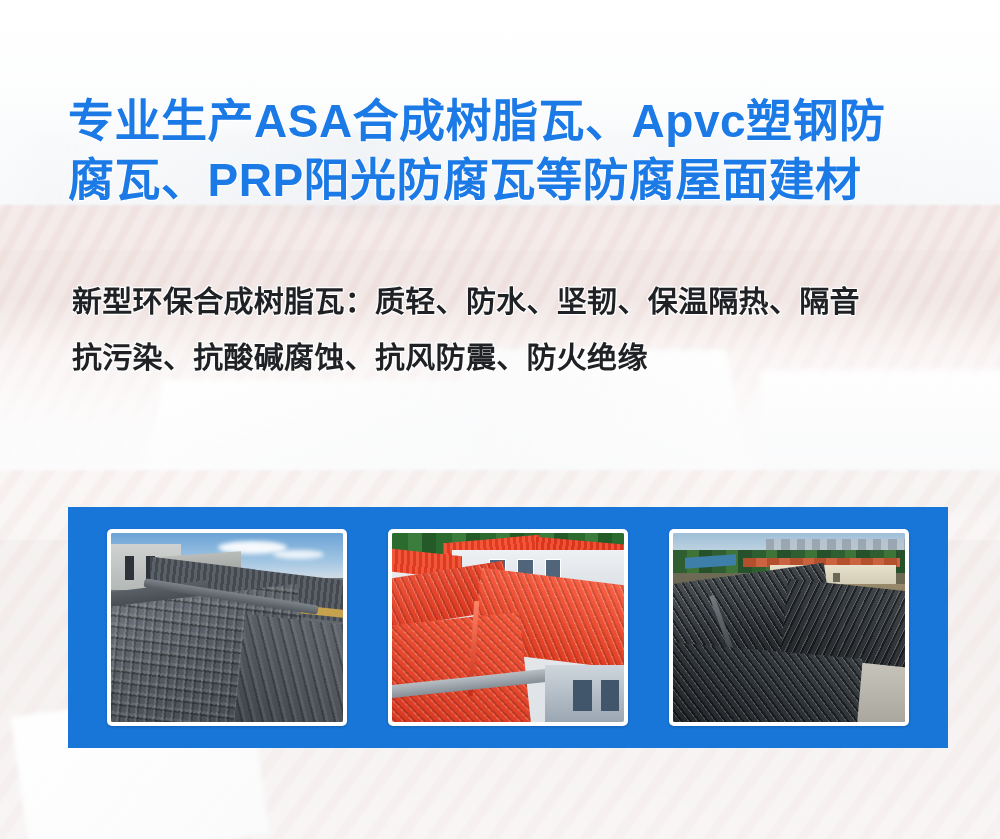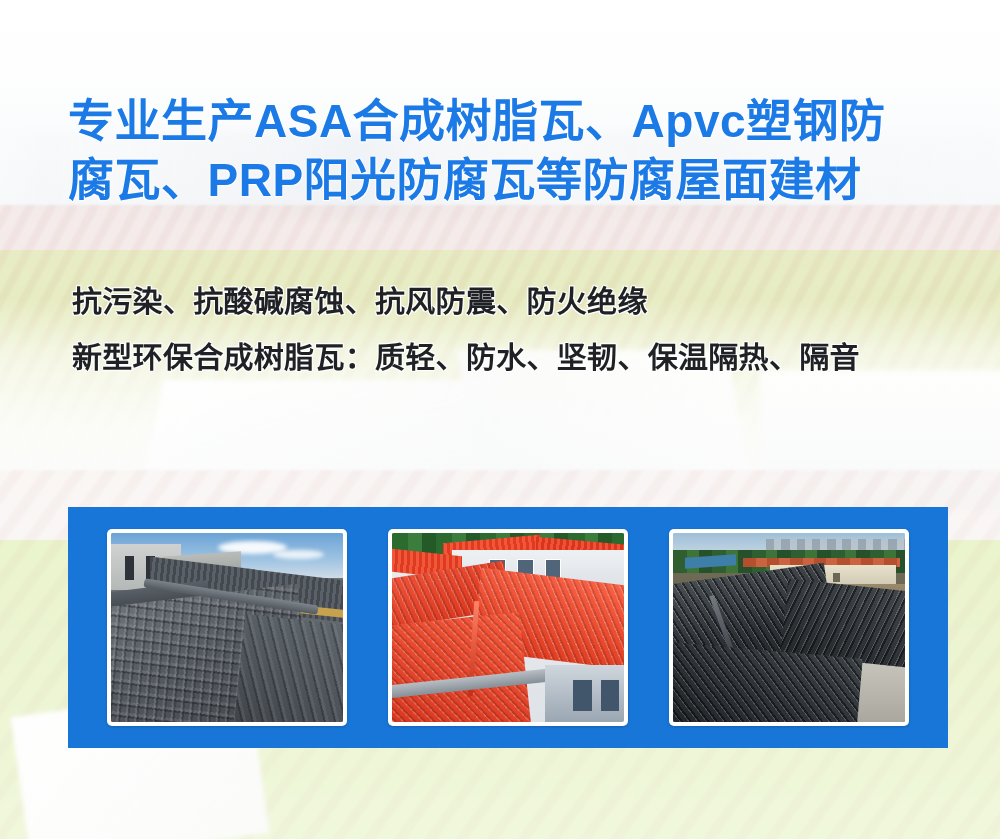--- a/index.html
+++ b/index.html
@@ -10,21 +10,21 @@
   }
   body {
     font-family: "Liberation Sans", "DejaVu Sans", sans-serif;
   }
 
   .banner {
     position: relative;
     width: 1000px;
     height: 839px;
     overflow: hidden;
-    background: #bef264;
+    background: #e5e5e5;
   }
 
   
   .bg-layer {
     position: absolute;
     inset: 0;
     overflow: hidden;
   }
 
   
@@ -381,22 +381,22 @@
     <div class="bg-gutter"></div>
     <div class="bg-wash"></div>
   </div>
 
   <div class="content">
 
     <div class="headline">专业生产ASA合成树脂瓦、Apvc塑钢防
 腐瓦、PRP阳光防腐瓦等防腐屋面建材</div>
 
     <div class="subtitle">
+      <div class="sub-line">新型环保合成树脂瓦：质轻、防水、坚韧、保温隔热、隔音</div>
       <div class="sub-line">抗污染、抗酸碱腐蚀、抗风防震、防火绝缘</div>
-      <div class="sub-line">新型环保合成树脂瓦：质轻、防水、坚韧、保温隔热、隔音</div>
     </div>
 
     <div class="gallery-panel">
 
       <div class="photo-frame">
         <div class="photo ph1">
           <div class="sky"></div>
           <div class="cloud1"></div>
           <div class="cloud2"></div>
           <div class="bldgL"></div>

